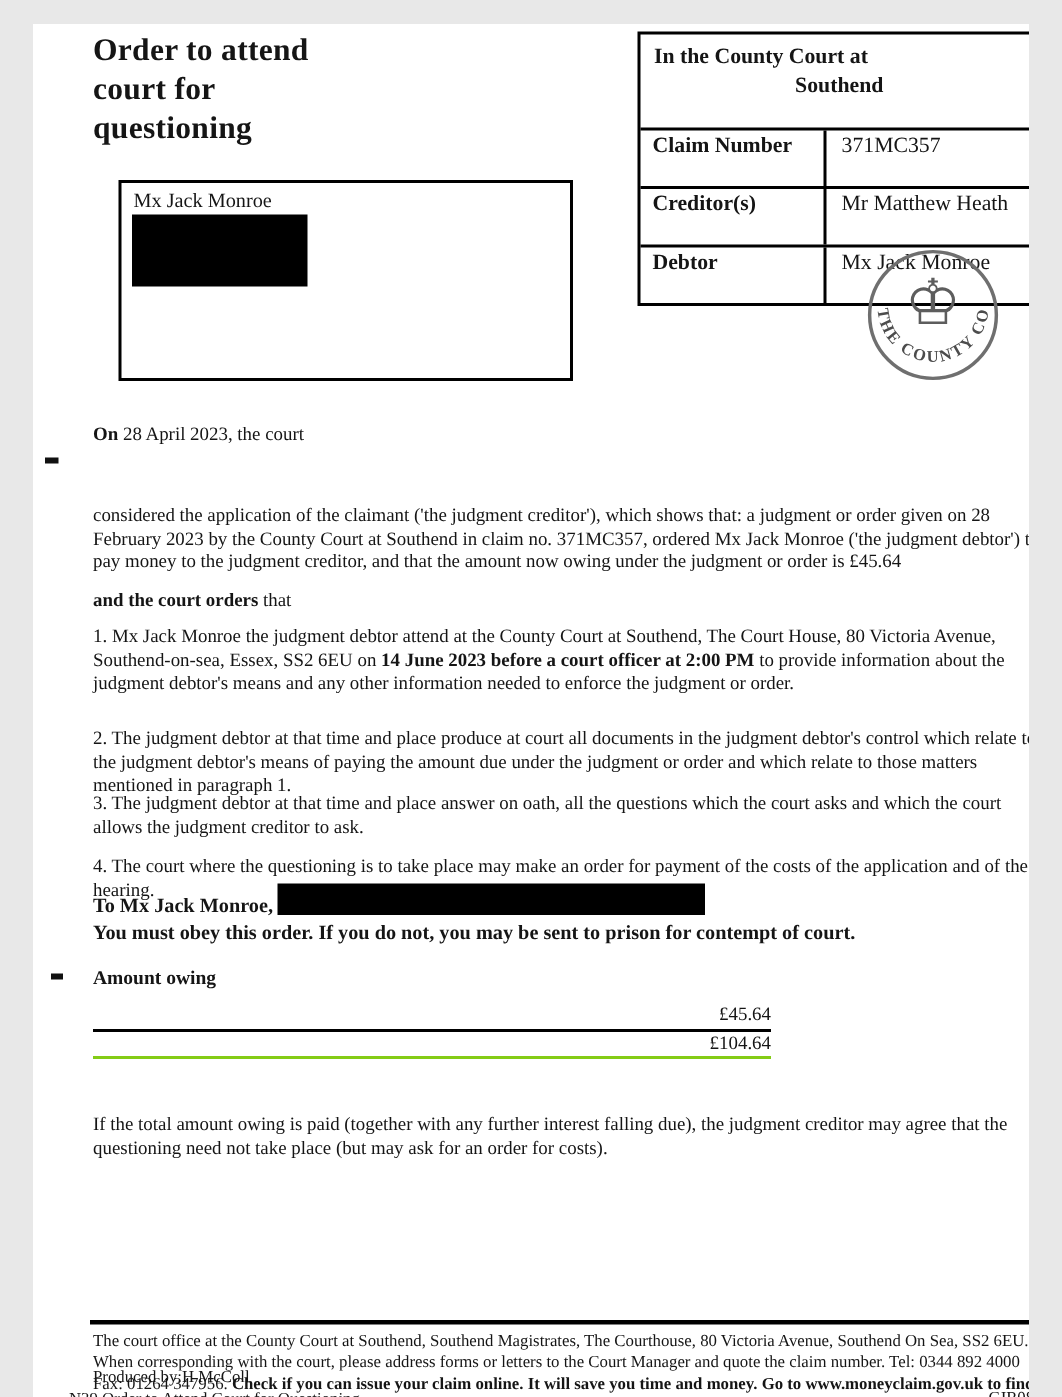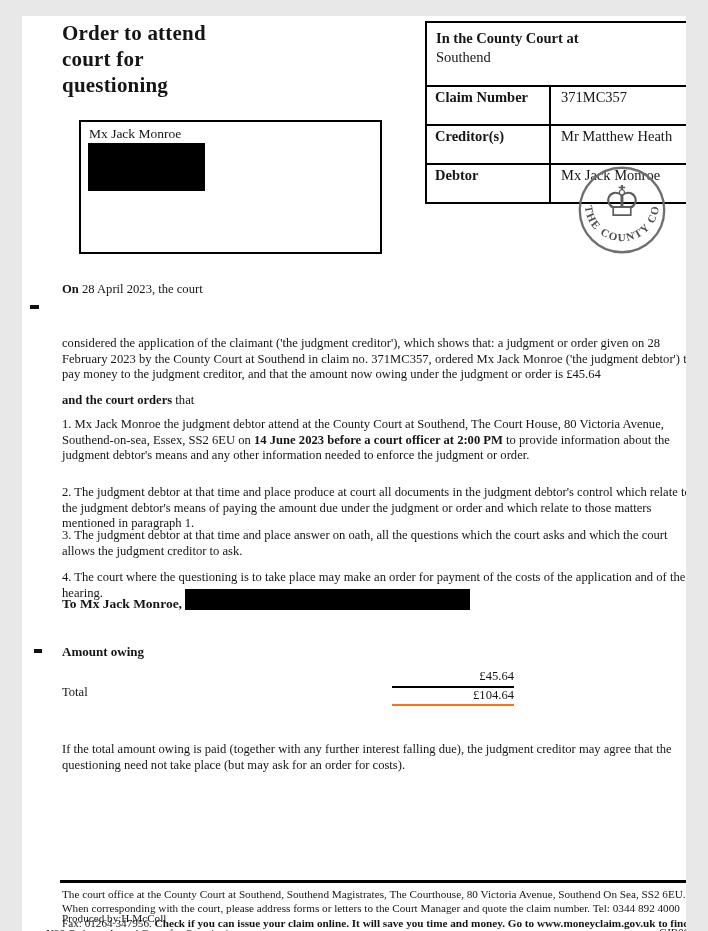--- a/index.html
+++ b/index.html
@@ -24,21 +24,21 @@
   .court-box{
     left:403px;top:5px;width:269px;
     border:2px solid #000;box-sizing:border-box;
     font-size:14.5px;
   }
   .court-box-header{
     border-bottom:2px solid #000;
     padding:7px 9px 4px 9px;height:51px;box-sizing:content-box;
   }
   .court-box-heading{font-weight:bold;}
-  .court-box-location{font-weight:normal;text-align:left;margin-top:2px;}
+  .court-box-location{font-weight:bold;text-align:center;margin-top:2px;}
   .court-row{display:flex;border-bottom:2px solid #000;}
   .court-row:last-child{border-bottom:none;}
   .court-row-label{
     width:110px;flex:0 0 110px;border-right:2px solid #000;
     font-weight:bold;padding:2px 4px 18px 8px;
   }
   .court-row-value{padding:2px 4px 2px 10px;}
   
   .address-box{
     left:57px;top:104px;width:303px;height:134px;
@@ -65,21 +65,21 @@
   .to-line{left:40px;top:575px;display:flex;align-items:flex-end;font-size:13.5px;font-weight:bold;}
   .to-redaction{width:285px;height:21px;background:#000;margin-left:3px;transform:translateY(-2px);}
   .obey-line{left:40px;top:598px;font-size:13.5px;font-weight:bold;width:633px;}
   .amount-heading{left:40px;top:628px;font-size:13px;font-weight:bold;}
   
   .amount-table{left:40px;top:653px;width:452px;font-size:12.6px;line-height:15.6px;}
   .amount-row{display:flex;align-items:flex-start;}
   .amount-label{flex:0 0 330px;width:330px;}
   .amount-value{flex:1;text-align:right;}
   .amount-row.total .amount-value{
-    border-top:2px solid #000;border-bottom:2px solid #f97316;
+    border-top:2px solid #000;border-bottom:2px solid #84cc16;
     padding:0 0 1px 0;margin-top:1px;
   }
   .amount-note{left:40px;top:726px;}
   
   .footer-rule{left:38px;top:864px;width:634px;height:3px;background:#000;}
   .footer-text{left:40px;top:871px;width:633px;font-size:11.2px;line-height:14.4px;}
   .produced-by{left:40px;top:896px;width:633px;text-align:left;font-size:11.2px;}
   .form-code{left:40px;top:910px;width:633px;text-align:right;font-size:11.2px;}
   .form-name{left:24px;top:911px;font-size:11.2px;}
 </style>
@@ -142,29 +142,29 @@
 
   <div class="abs body-text order-para-2">2. The judgment debtor at that time and place produce at court all documents in the judgment debtor's control which relate to the judgment debtor's means of paying the amount due under the judgment or order and which relate to those matters mentioned in paragraph 1.</div>
   <div class="abs body-text order-para-3">3. The judgment debtor at that time and place answer on oath, all the questions which the court asks and which the court allows the judgment creditor to ask.</div>
   <div class="abs body-text order-para-4">4. The court where the questioning is to take place may make an order for payment of the costs of the application and of the hearing.</div>
 
   <div class="abs to-line">
     <span>To Mx Jack Monroe,</span>
     <div class="to-redaction"></div>
   </div>
 
+  <div class="abs obey-line">You must obey this order. If you do not, you may be sent to prison for contempt of court.</div>
 
   <div class="abs amount-heading">Amount owing</div>
 
   <div class="abs amount-table">
     <div class="amount-row">
       <div class="amount-value">£45.64</div>
     </div>
     <div class="amount-row total">
-      <div class="amount-label">Total</div>
       <div class="amount-value">£104.64</div>
     </div>
   </div>
 
   <div class="abs body-text amount-note">If the total amount owing is paid (together with any further interest falling due), the judgment creditor may agree that the questioning need not take place (but may ask for an order for costs).</div>
 
   <div class="abs footer-rule"></div>
   <div class="abs footer-text">
     <span>The court office at the County Court at Southend, Southend Magistrates, The Courthouse, 80 Victoria Avenue, Southend On Sea, SS2 6EU. When corresponding with the court, please address forms or letters to the Court Manager and quote the claim number. Tel: 0344 892 4000 Fax: 01264 347956. </span><span class="b">Check if you can issue your claim online. It will save you time and money. Go to www.moneyclaim.gov.uk to find out more.</span>
   </div>

